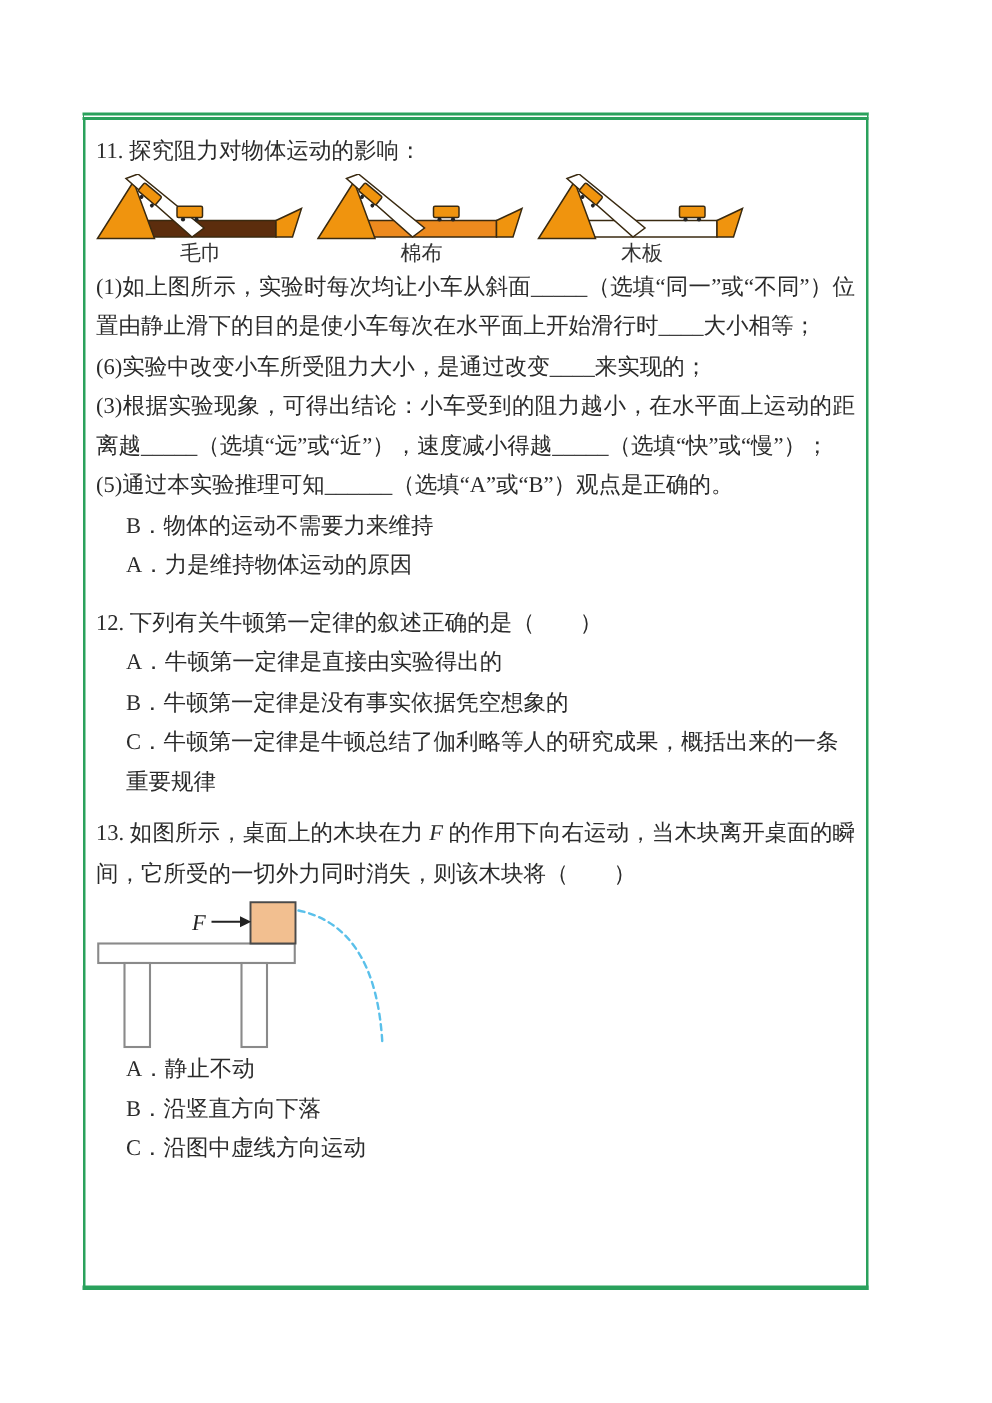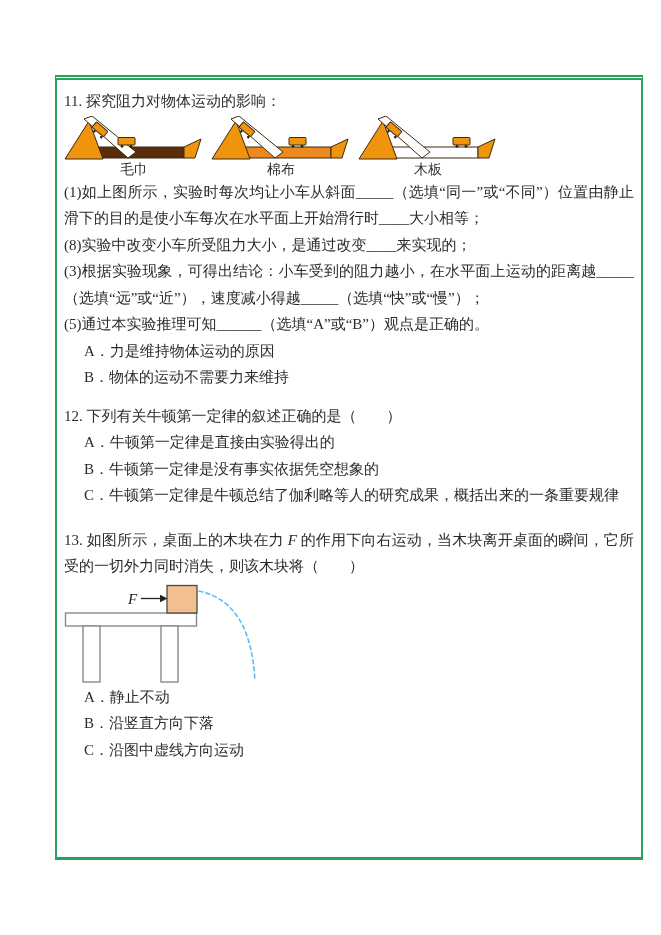--- a/index.html
+++ b/index.html
@@ -1,32 +1,32 @@
 <!DOCTYPE html>
 <html><head>
 <meta charset="utf-8">
 <style>
   html,body{margin:0;padding:0;background:#ffffff;}
   body{width:661px;height:935px;position:relative;font-family:"Liberation Serif","DejavU Serif",serif;}
   .sheet{
-    position:absolute;left:55px;top:75px;width:588px;height:785px;
+    position:absolute;left:55px;top:75px;width:524px;height:785px;
     box-sizing:border-box;background:#fff;
     border:2px solid #2aa15c;border-top:5px double #2aa15c;border-bottom:3px solid #2aa15c;
     padding:8px 7px 0 7px;overflow:hidden;
     color:#2b2b2b;font-size:15px;line-height:26.5px;
   }
   .line{margin:0;white-space:pre-wrap;text-align:justify;}
   .opts{padding-left:20px;}
   .opt{margin:0;white-space:pre-wrap;}
   .figrow{display:flex;gap:7px;margin-top:1px;}
   .expfig{margin:0;width:140px;}
   .expfig svg{display:block;}
   .expfig figcaption{text-align:center;font-size:14px;line-height:19px;color:#333;}
   .q12{margin-top:12px;}
-  .q13{margin-top:18px;}
+  .q13{margin-top:8px;}
   .fig13{display:block;margin:2px 0 0 0;}
   .fstyle{font-style:italic;font-family:"Liberation Serif","DejaVu Serif",serif;}
 </style>
 </head>
 <body>
 
 <div class="sheet">
 
   <section>
     <p class="line">11. 探究阻力对物体运动的影响：</p>
@@ -88,26 +88,26 @@
             <rect x="0" y="21.5" width="17" height="7.5" rx="1" fill="#f0940e" stroke="#3a2a10" stroke-width="1"></rect>
             <circle cx="4" cy="30.3" r="1.4" fill="#222"></circle>
             <circle cx="13" cy="30.3" r="1.4" fill="#222"></circle>
           </g>
         </svg>
         <figcaption>木板</figcaption>
       </figure>
     </div>
 
     <p class="line">(1)如上图所示，实验时每次均让小车从斜面_____（选填“同一”或“不同”）位置由静止滑下的目的是使小车每次在水平面上开始滑行时____大小相等；</p>
-    <p class="line">(8)实验中改变小车所受阻力大小，是通过改变____来实现的；</p>
+    <p class="line">(6)实验中改变小车所受阻力大小，是通过改变____来实现的；</p>
     <p class="line">(3)根据实验现象，可得出结论：小车受到的阻力越小，在水平面上运动的距离越_____（选填“远”或“近”），速度减小得越_____（选填“快”或“慢”）；</p>
     <p class="line">(5)通过本实验推理可知______（选填“A”或“B”）观点是正确的。</p>
     <div class="opts">
+      <p class="opt">B．物体的运动不需要力来维持</p>
       <p class="opt">A．力是维持物体运动的原因</p>
-      <p class="opt">B．物体的运动不需要力来维持</p>
     </div>
   </section>
 
   <section class="q12">
     <p class="line">12. 下列有关牛顿第一定律的叙述正确的是（　　）</p>
     <div class="opts">
       <p class="opt">A．牛顿第一定律是直接由实验得出的</p>
       <p class="opt">B．牛顿第一定律是没有事实依据凭空想象的</p>
       <p class="opt">C．牛顿第一定律是牛顿总结了伽利略等人的研究成果，概括出来的一条重要规律</p>
     </div>

